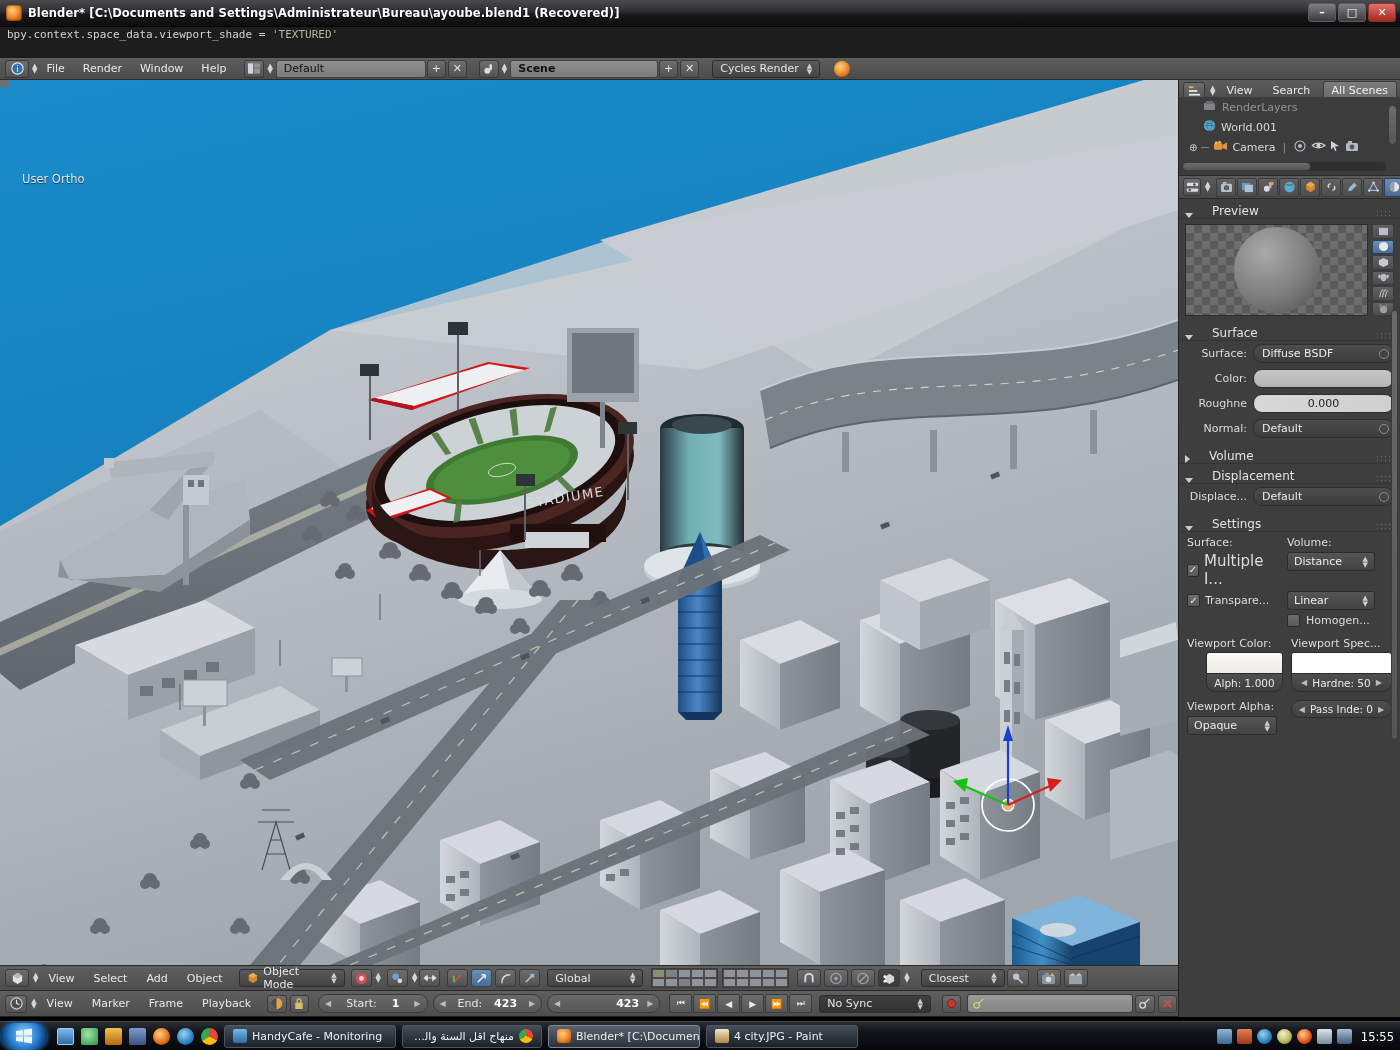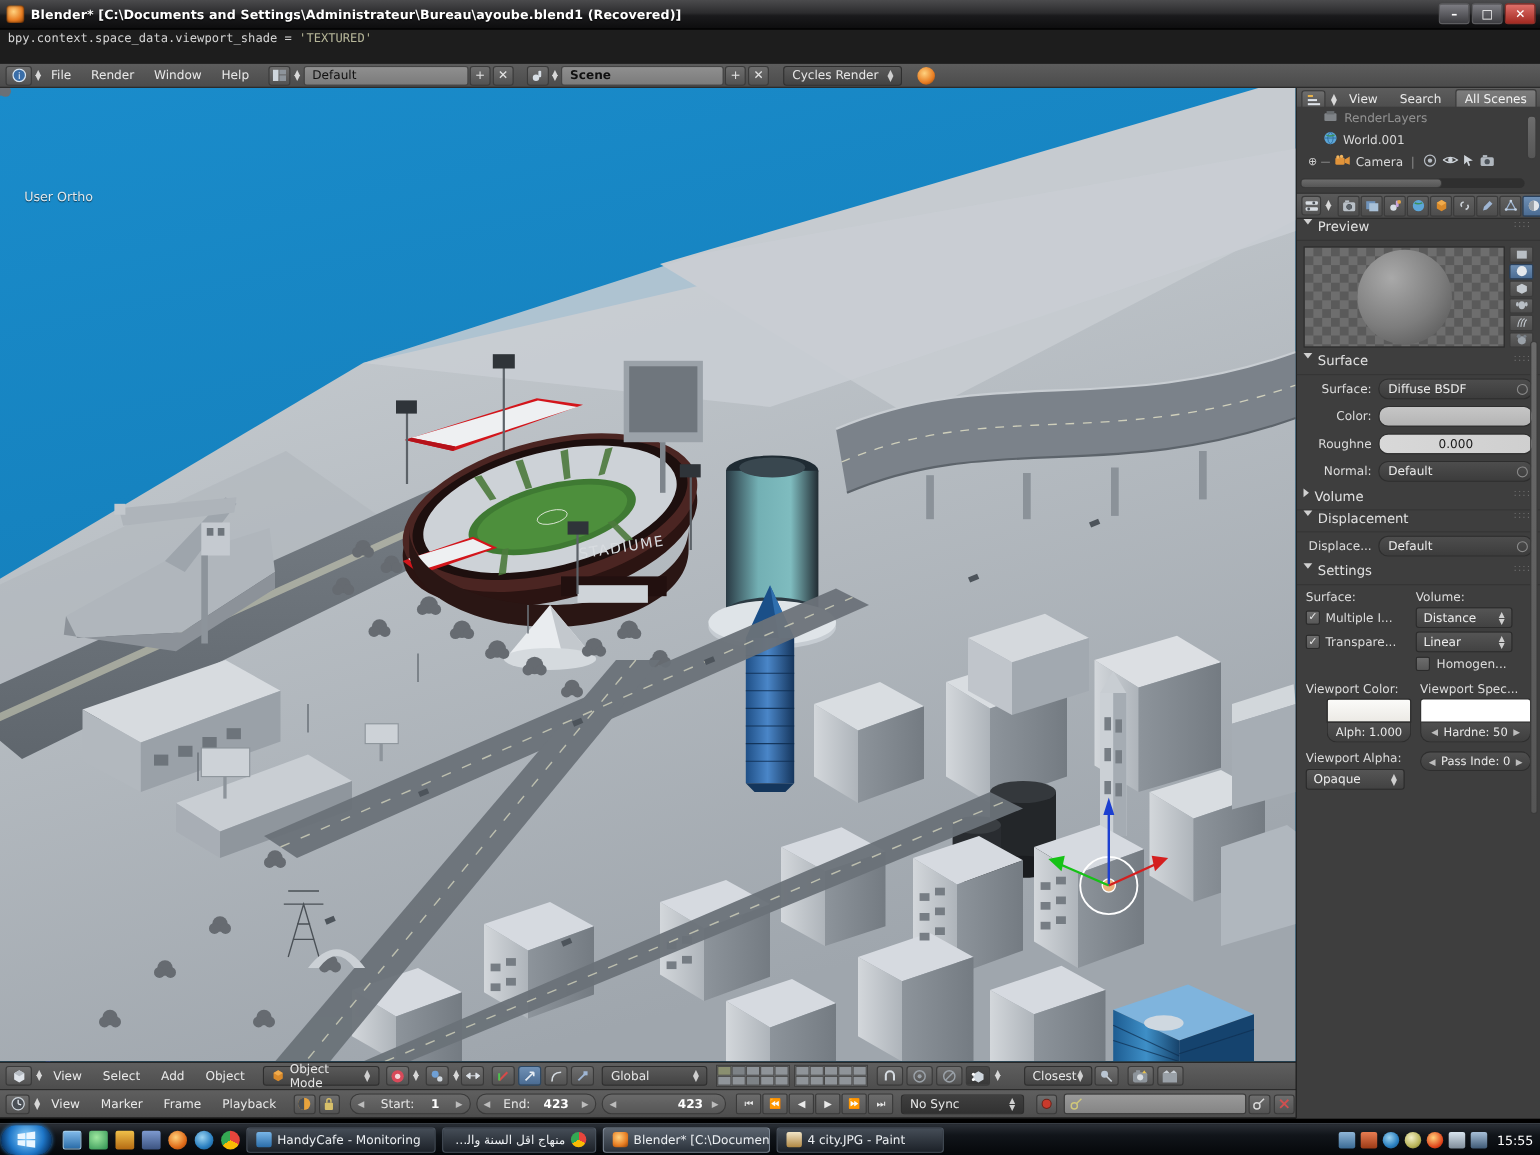--- a/index.html
+++ b/index.html
@@ -78,21 +78,21 @@
   #outliner-hdr{ height:22px; background:linear-gradient(180deg,#5d5d5d,#4b4b4b);
     display:flex;align-items:center;padding-left:3px;gap:2px; border-bottom:1px solid #2b2b2b;}
   #outliner{ height:78px; background:#3c3c3c; position:relative; font-size:11px; color:#d8d8d8;}
   .olrow{ display:flex;align-items:center;gap:5px;height:20px;padding-left:24px;}
   #props-hdr{ height:24px; background:linear-gradient(180deg,#5a5a5a,#494949);
     display:flex;align-items:center;padding-left:3px;gap:1px; border-top:1px solid #2b2b2b;
     border-bottom:1px solid #2b2b2b;}
   .ptab{ width:20px;height:19px;border:1px solid #3b3b3b; border-radius:2px;
     background:linear-gradient(180deg,#616161,#4d4d4d); display:flex;align-items:center;justify-content:center;}
   .ptab.active{ background:linear-gradient(180deg,#6f90b5,#4a6b92); border-color:#29405c;}
-  .panel-title{ display:flex;align-items:flex-start;gap:5px;height:20px;padding-left:6px;
+  .panel-title{ display:flex;align-items:flex-end;gap:19px;height:20px;padding-left:6px;
     color:#e2e2e2; font-size:12px; border-bottom:1px solid #353535;}
   .tri{ width:0;height:0;border-left:5px solid #d0d0d0;border-top:4px solid transparent;border-bottom:4px solid transparent;}
   .tri.down{ border:none; width:0;height:0;border-top:5px solid #d0d0d0;border-left:4px solid transparent;border-right:4px solid transparent;}
   .grip{ margin-left:auto; margin-right:8px; color:#6f6f6f; font-size:9px; letter-spacing:1px;}
   .prow{ display:flex;align-items:center; padding:3px 6px; gap:6px; font-size:11px; color:#d7d7d7;}
   .prow .plabel{ width:62px; text-align:right; color:#dcdcdc; font-size:11px;}
   .pfield{ flex:1; height:19px; border-radius:9px; border:1px solid #2e2e2e;
     background:linear-gradient(180deg,#4d4d4d,#3c3c3c); color:#ececec;
     display:flex;align-items:center;padding:0 8px; font-size:11px; position:relative;}
   .pfield .dot{ position:absolute;right:4px;top:4px;width:10px;height:10px;border-radius:50%;
@@ -795,21 +795,21 @@
     <svg width="13" height="13" viewBox="0 0 14 14">
         <polygon points="7,2 12,5 12,10 7,13 2,10 2,5" fill="#cfd6dd"></polygon>
         <circle cx="2" cy="5" r="1.5" fill="#fff"></circle>
         <circle cx="2" cy="10" r="1.5" fill="#fff"></circle>
       </svg>
   </div>
   <div class="spin">
       <span>▲</span>
       <span>▼</span>
     </div>
-  <div class="combo" style="width:62px;margin-left:20px;">
+  <div class="combo" style="width:84px;margin-left:10px;">
     <span>Closest</span>
     <span style="font-size:7px;color:#cfcfcf;line-height:6px;">▲<br>▼</span>
   </div>
   <div class="icon-btn" style="width:22px">
     <svg width="14" height="13" viewBox="0 0 14 14">
         <circle cx="5" cy="5" r="3.4" fill="#b9c5d2"></circle>
         <line x1="7" y1="7" x2="12" y2="12" stroke="#c8cfd6" stroke-width="1.6"></line>
       </svg>
   </div>
   <div class="icon-btn" style="width:24px;margin-left:6px;">
@@ -1179,21 +1179,21 @@
     <span>Settings</span>
     <span class="grip">::::</span>
   </div>
   <div style="display:flex;padding:4px 8px 0 8px;gap:8px;font-size:11px;color:#dcdcdc;">
     <div style="width:92px;">Surface:</div>
     <div>Volume:</div>
   </div>
   <div style="display:flex;padding:3px 8px 0 8px;gap:8px;">
     <div style="width:92px;display:flex;align-items:center;gap:5px;">
       <span class="cbox">✓</span>
-      <span style="font-size:11px;color:#dcdcdc;">Multiple I...</span>
+      <span style="font-size:15px;color:#dcdcdc;">Multiple I...</span>
     </div>
     <div class="dropd" style="width:88px;">
       <span>Distance</span>
       <span style="font-size:7px;color:#cfcfcf;line-height:6px;">▲<br>▼</span>
     </div>
   </div>
   <div style="display:flex;padding:3px 8px 0 8px;gap:8px;">
     <div style="width:92px;display:flex;align-items:center;gap:5px;">
       <span class="cbox">✓</span>
       <span style="font-size:11px;color:#dcdcdc;">Transpare...</span>

